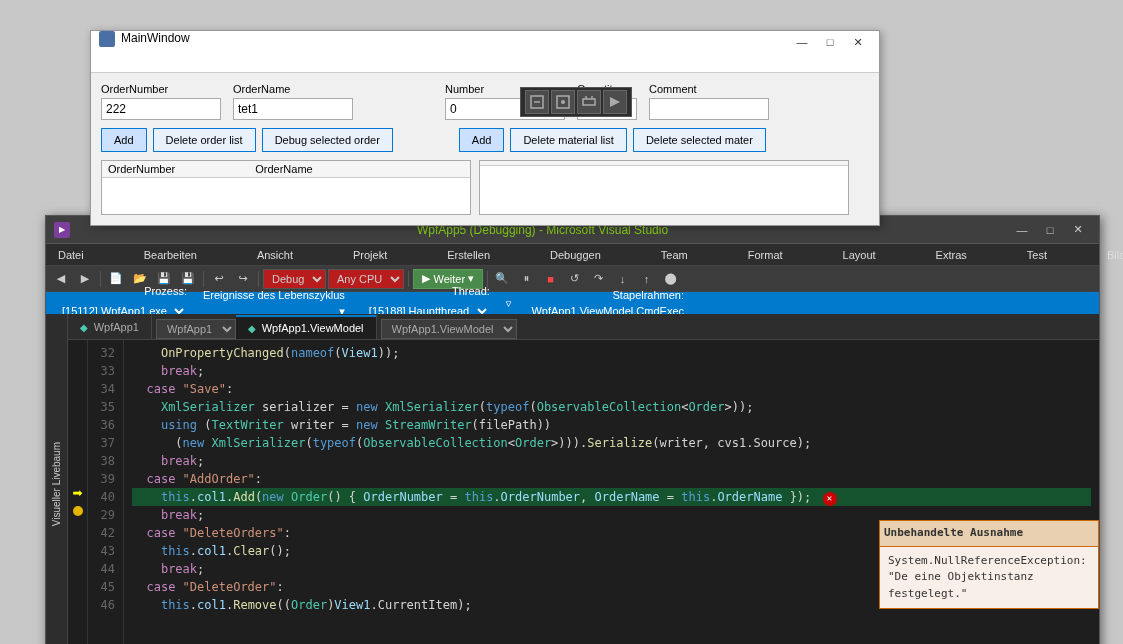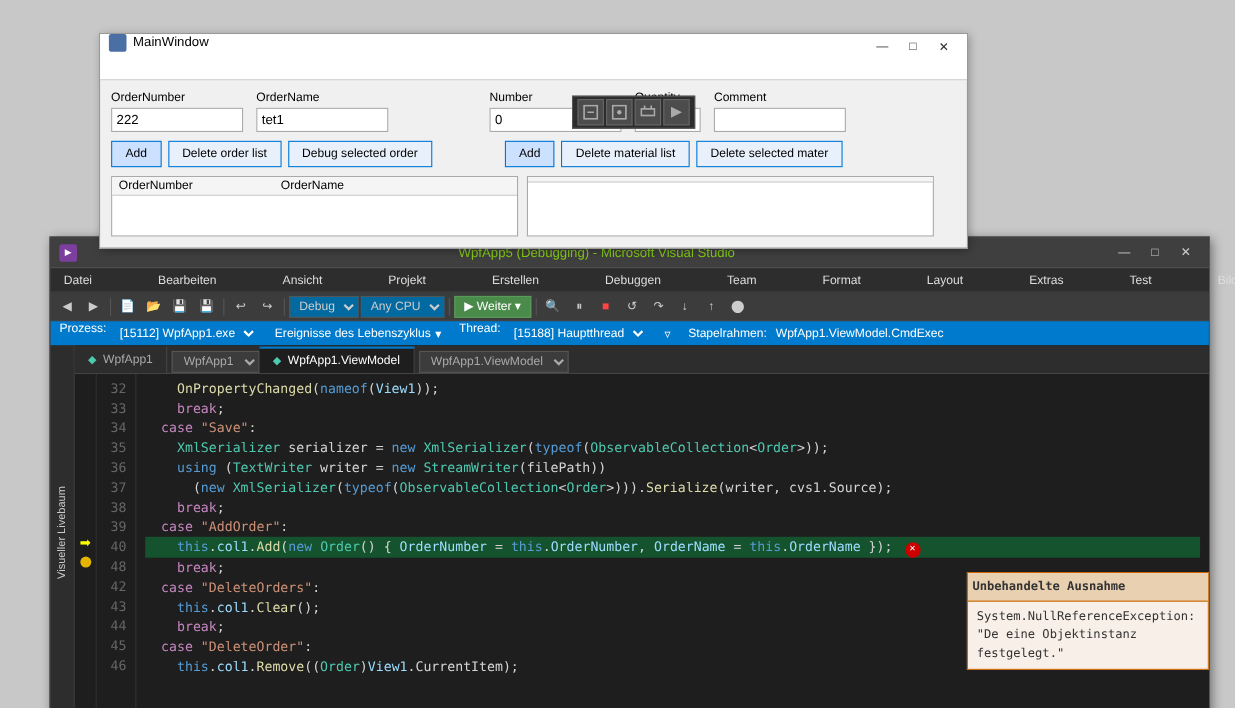--- a/index.html
+++ b/index.html
@@ -257,21 +257,21 @@
       font-size: 11px;
     }
     .vs-tb-sep {
       width: 1px;
       height: 16px;
       background: #555;
       margin: 0 2px;
     }
     .vs-tb-dropdown {
       height: 20px;
-      background: #0369a1;
+      background: #b91c1c;
       border: 1px solid #555;
       color: #ccc;
       font-size: 11px;
       padding: 0 4px;
       cursor: pointer;
     }
     .vs-play-btn {
       background: #4a8a4a;
       color: #fff;
       border: 1px solid #5a9a5a;
@@ -290,22 +290,23 @@
       height: 22px;
       display: flex;
       align-items: center;
       padding: 0 8px;
       gap: 16px;
     }
     .vs-status-item {
       color: #fff;
       font-size: 11px;
       display: flex;
-      align-items: flex-start;
+      align-items: flex-end;
       gap: 4px;
+      flex-direction: column;
     }
     .vs-status-dropdown {
       background: #007acc;
       border: none;
       color: #fff;
       font-size: 11px;
       cursor: pointer;
       height: 20px;
       padding: 0 4px;
     }
@@ -693,21 +694,21 @@
         <div class="vs-line-numbers">
           <div>32</div>
           <div>33</div>
           <div>34</div>
           <div>35</div>
           <div>36</div>
           <div>37</div>
           <div>38</div>
           <div>39</div>
           <div>40</div>
-          <div>48</div>
+          <div>29</div>
           <div>42</div>
           <div>43</div>
           <div>44</div>
           <div>45</div>
           <div>46</div>
         </div>
 
         <div class="vs-code-lines">
           <div class="code-line">    <span class="method">OnPropertyChanged</span>(<span class="kw">nameof</span>(<span class="prop">View1</span>));</div>
           <div class="code-line">    <span class="kw2">break</span>;</div>

